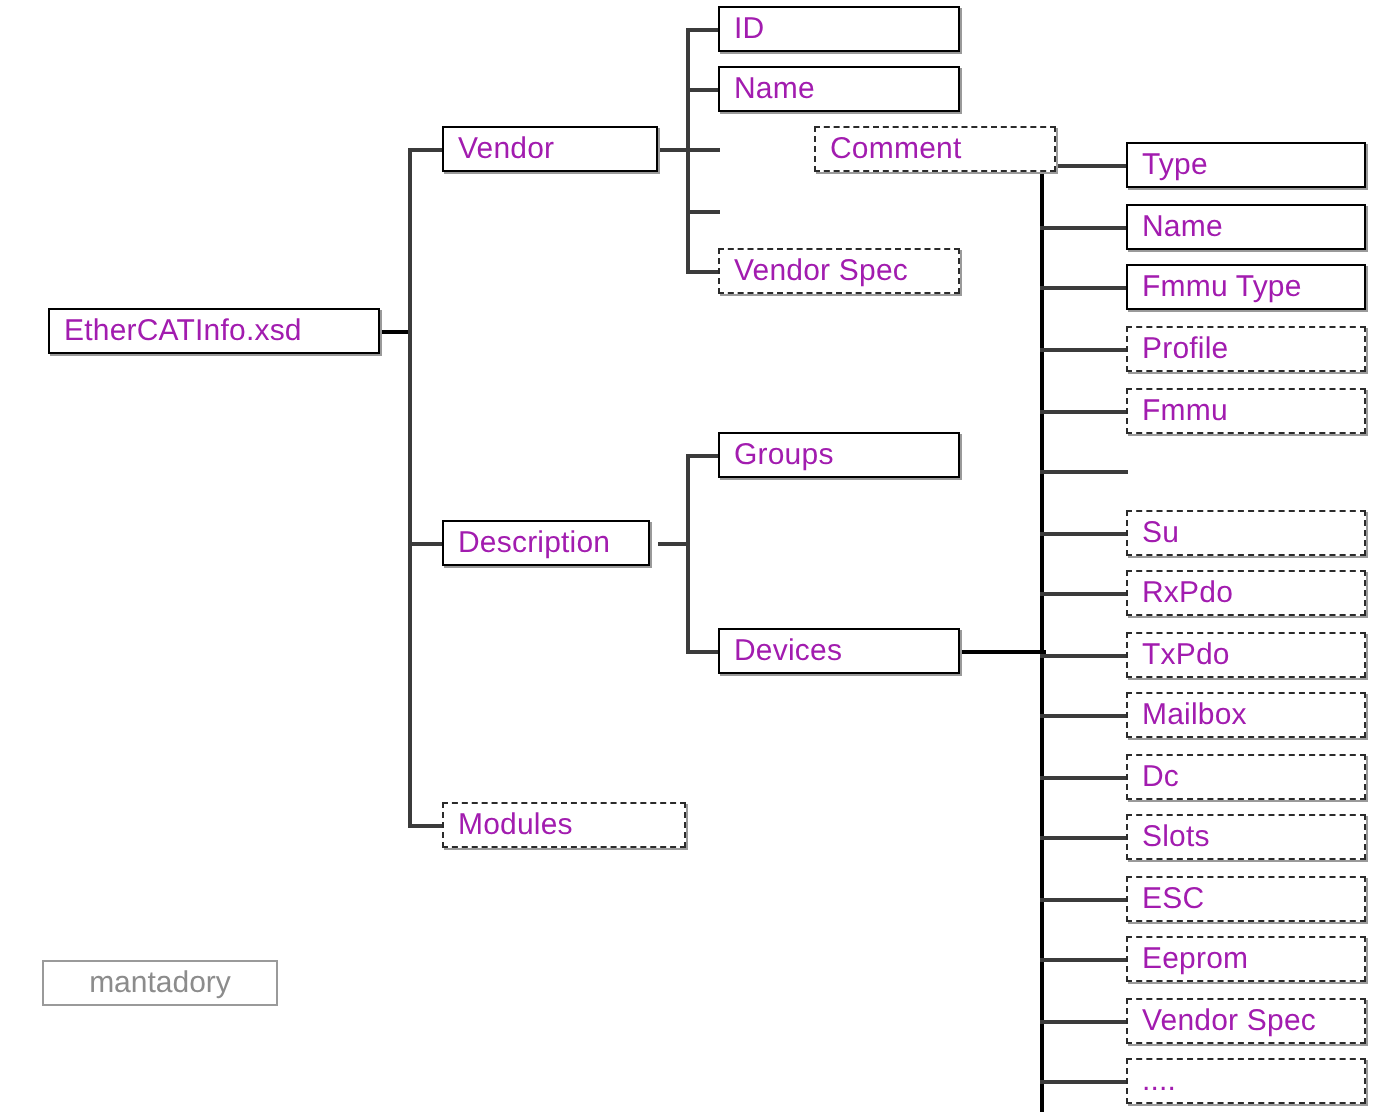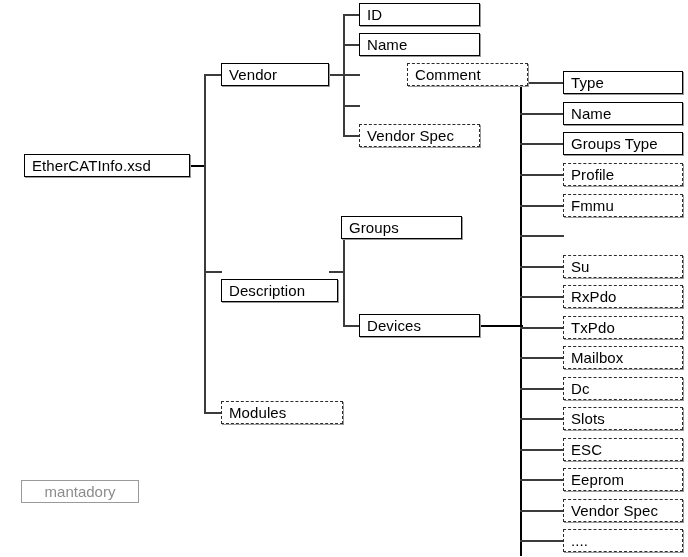--- a/index.html
+++ b/index.html
@@ -7,21 +7,21 @@
     position:relative;
     width:688px;height:557px;
     background:#ffffff;
     font-family:"Liberation Sans", sans-serif;
     overflow:hidden;
   }
   .node{
     position:absolute;
     box-sizing:border-box;
     background:#ffffff;
-    color:#000000;
+    color:#a21caf;
     font-size:15px;
     line-height:1;
     display:flex;
     align-items:center;
     padding-left:7px;
     letter-spacing:0.1px;
     white-space:nowrap;
     z-index:3;
   }
   .node.mandatory{
@@ -108,55 +108,55 @@
   <div class="line h" style="left:520px;top:510px;width:44px;"></div>
   <div class="line h" style="left:520px;top:540px;width:44px;"></div>
 
   <div class="node root" style="left:24px;top:154px;width:166px;height:23px;">
     <span>EtherCATInfo.xsd</span>
   </div>
 
   <div class="node mandatory" style="left:221px;top:63px;width:108px;height:23px;">
     <span>Vendor</span>
   </div>
-  <div class="node mandatory" style="left:221px;top:260px;width:117px;height:23px;margin-top:19px;">
+  <div class="node mandatory" style="left:221px;top:260px;width:104px;height:23px;">
     <span>Description</span>
   </div>
   <div class="node optional" style="left:221px;top:401px;width:122px;height:23px;">
     <span>Modules</span>
   </div>
 
   <div class="node mandatory" style="left:359px;top:3px;width:121px;height:23px;">
     <span>ID</span>
   </div>
   <div class="node mandatory" style="left:359px;top:33px;width:121px;height:23px;">
     <span>Name</span>
   </div>
   <div class="node optional" style="left:359px;top:63px;width:121px;height:23px;margin-left:48px;">
     <span>Comment</span>
   </div>
   <div class="node optional" style="left:359px;top:124px;width:121px;height:23px;">
     <span>Vendor Spec</span>
   </div>
 
-  <div class="node mandatory" style="left:341px;top:216px;width:121px;height:23px;">
+  <div class="node mandatory" style="left:359px;top:216px;width:121px;height:23px;">
     <span>Groups</span>
   </div>
   <div class="node mandatory" style="left:359px;top:314px;width:121px;height:23px;">
     <span>Devices</span>
   </div>
 
   <div class="node mandatory" style="left:563px;top:71px;width:120px;height:23px;">
     <span>Type</span>
   </div>
   <div class="node mandatory" style="left:563px;top:102px;width:120px;height:23px;">
     <span>Name</span>
   </div>
   <div class="node mandatory" style="left:563px;top:132px;width:120px;height:23px;">
-    <span>Groups Type</span>
+    <span>Fmmu Type</span>
   </div>
   <div class="node optional" style="left:563px;top:163px;width:120px;height:23px;">
     <span>Profile</span>
   </div>
   <div class="node optional" style="left:563px;top:194px;width:120px;height:23px;">
     <span>Fmmu</span>
   </div>
   <div class="node optional" style="left:563px;top:255px;width:120px;height:23px;">
     <span>Su</span>
   </div>

